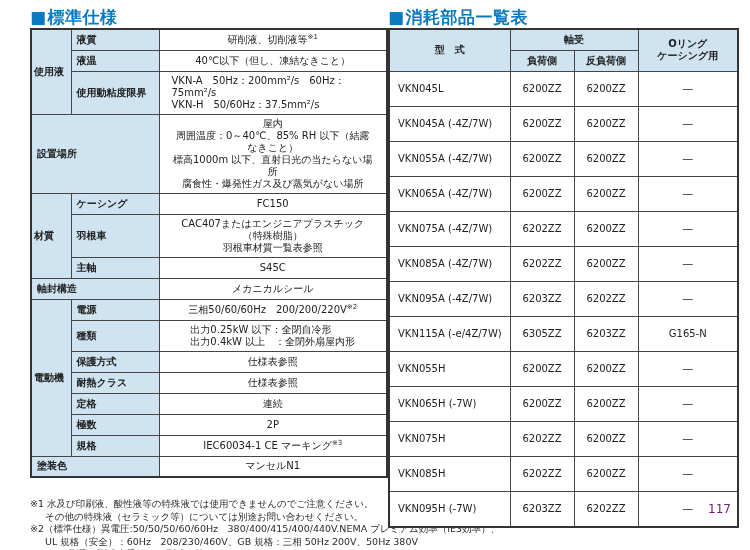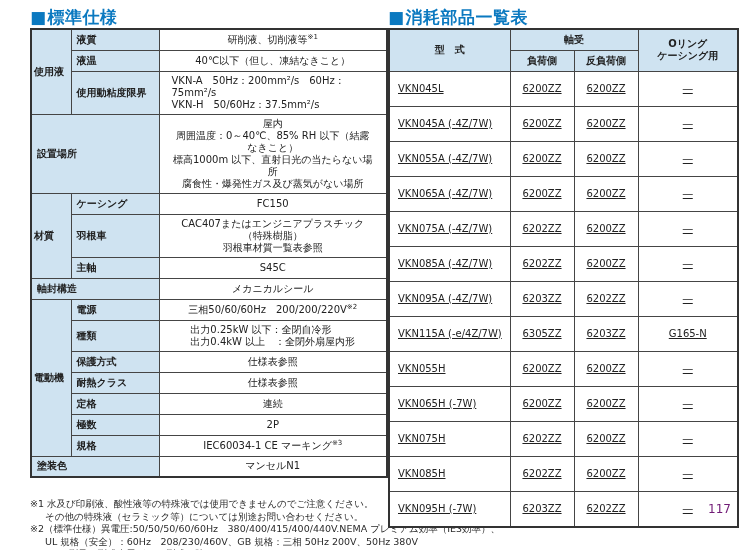--- a/index.html
+++ b/index.html
@@ -26,21 +26,21 @@
   
   .spec-table .grp{background:var(--header_bg);font-weight:bold;width:40px;padding:3px 2px;}
   .spec-table .lbl{background:var(--header_bg);text-align:left;font-weight:bold;width:88px;padding:1px 5px;}
   .spec-table .val{background:#fff;text-align:center;padding:3px 12px;}
   .spec-table .val .block{display:inline-block;text-align:left;}
   .single td{height:21px;}
   .sup{font-size:7px;vertical-align:super;line-height:0;}
 
   
   .parts-table th{background:var(--header_bg);font-weight:bold;text-align:center;padding:3px 2px;height:21px;}
-  .parts-table td{background:#fff;text-align:center;padding:11px 2px;height:20px;text-decoration:underline;}
+  .parts-table td{background:#fff;text-align:center;padding:11px 2px;height:20px;}
   .parts-table td.model{text-align:left;padding-left:8px;}
   .parts-table col.c-model{width:121px;}
   .parts-table col.c-load{width:64px;}
   .parts-table col.c-anti{width:64px;}
   .parts-table col.c-oring{width:100px;}
 
   .notes{margin-top:20px;width:482px;font-size:9.5px;line-height:12.5px;color:#2a2a2a;}
   .notes .n2{padding-left:15px;}
 
   .page-num{position:absolute;right:19px;bottom:34px;font-size:12px;color:#701a75;}

